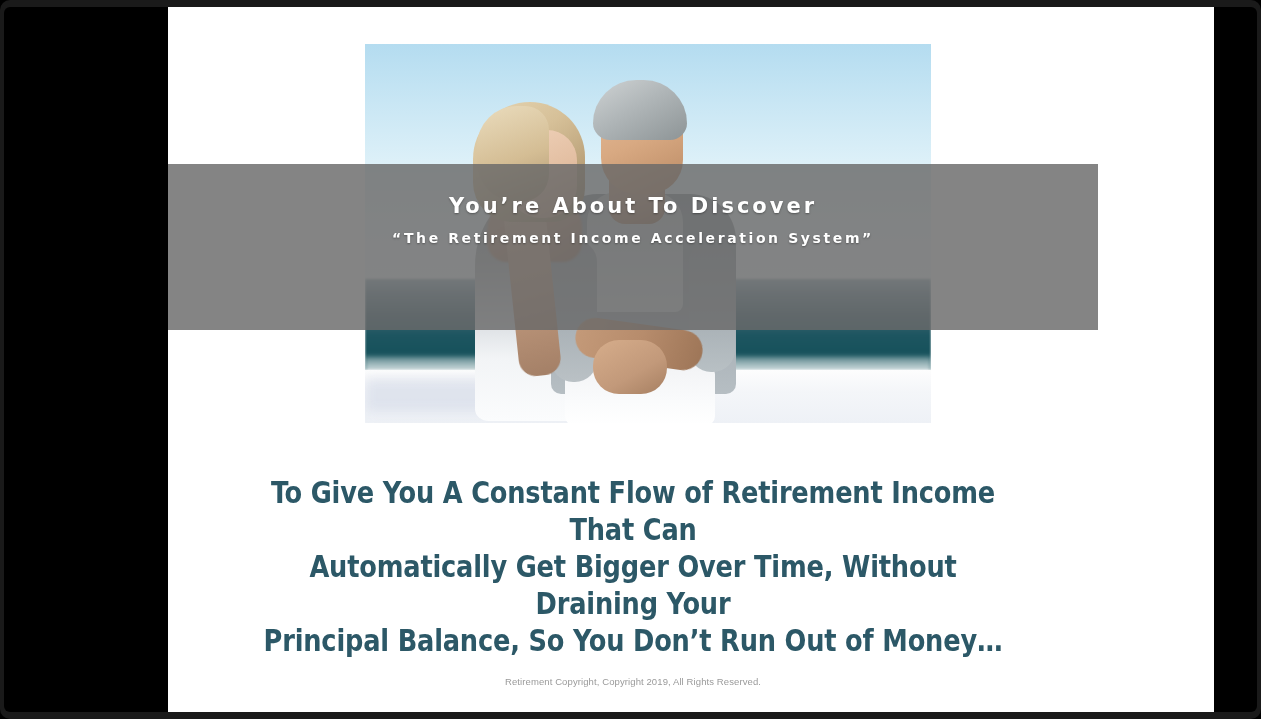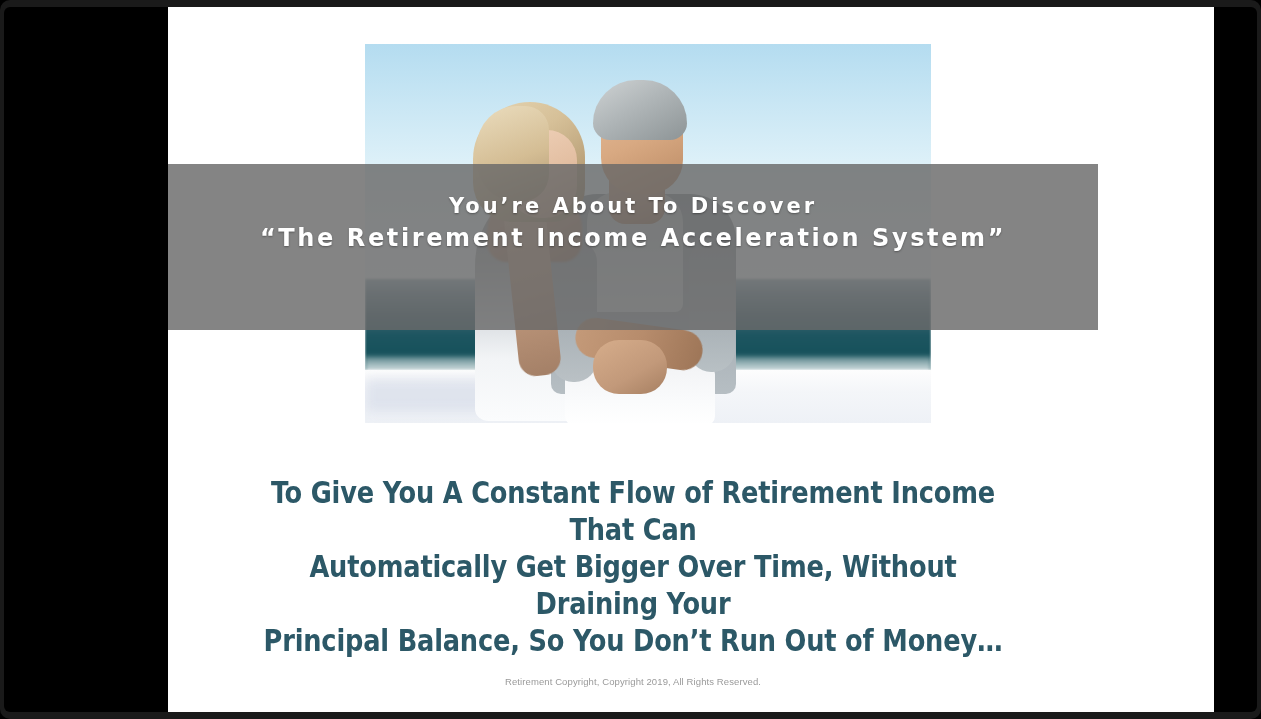--- a/index.html
+++ b/index.html
@@ -262,21 +262,21 @@
     text-align: center;
     white-space: nowrap;
     text-shadow: 0 1px 2px rgba(0,0,0,0.35);
   }
   .band-line-1 {
     font-size: 21px;
     letter-spacing: 3.0px;
     line-height: 28px;
   }
   .band-line-2 {
-    font-size: 24px;
+    font-size: 14px;
     letter-spacing: 2.6px;
     line-height: 28px;
     margin-top: 4px;
   }
 
   
   .headline {
     position: absolute;
     left: 48px;
     top: 467px;

